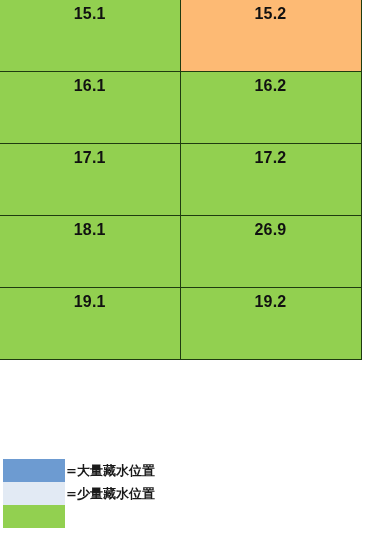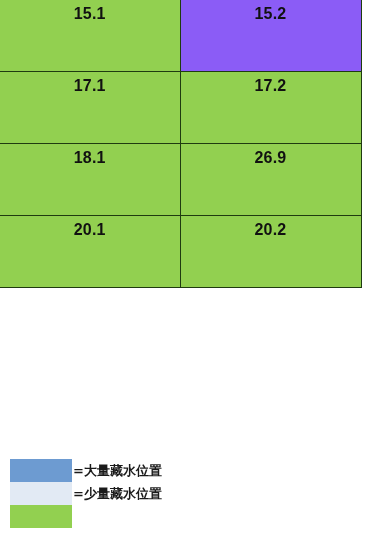--- a/index.html
+++ b/index.html
@@ -36,21 +36,21 @@
     font-size: 16px;
     font-weight: bold;
     color: #111111;
     letter-spacing: 0.2px;
   }
   
   #grid-table td.first-col { border-left: none; }
 
   #legend {
     position: absolute;
-    left: 10px;
+    left: 3px;
     top: 459px;
     width: 300px;
   }
   .legend-row {
     display: flex;
     align-items: center;
     height: 23px;
   }
   .legend-swatch {
     width: 62px;
@@ -71,33 +71,37 @@
 <body>
 
 <table id="grid-table">
   <colgroup>
     <col class="col-left">
     <col class="col-right">
   </colgroup>
   <tbody>
     <tr>
       <td class="first-col" style="background: rgb(146, 208, 80); border-top-color: rgb(31, 59, 16); border-right-color: rgb(31, 59, 16); border-bottom-color: rgb(31, 59, 16); border-left: none;">15.1</td>
-      <td style="background: #8b5cf6; border-color: rgb(31, 59, 16);">15.2</td>
+      <td style="background: #fdba74; border-color: rgb(31, 59, 16);">15.2</td>
+    </tr>
+    <tr>
+      <td class="first-col" style="background: rgb(146, 208, 80); border-top-color: rgb(31, 59, 16); border-right-color: rgb(31, 59, 16); border-bottom-color: rgb(31, 59, 16); border-left: none;">16.1</td>
+      <td style="background: rgb(146, 208, 80); border-color: rgb(31, 59, 16);">16.2</td>
     </tr>
     <tr>
       <td class="first-col" style="background: rgb(146, 208, 80); border-top-color: rgb(31, 59, 16); border-right-color: rgb(31, 59, 16); border-bottom-color: rgb(31, 59, 16); border-left: none;">17.1</td>
       <td style="background: rgb(146, 208, 80); border-color: rgb(31, 59, 16); margin-left: 16px;">17.2</td>
     </tr>
     <tr>
       <td class="first-col" style="background: rgb(146, 208, 80); border-top-color: rgb(31, 59, 16); border-right-color: rgb(31, 59, 16); border-bottom-color: rgb(31, 59, 16); border-left: none; margin-top: 20px;">18.1</td>
       <td style="background: rgb(146, 208, 80); border-color: rgb(31, 59, 16);">26.9</td>
     </tr>
     <tr>
-      <td class="first-col" style="background: rgb(146, 208, 80); border-top-color: rgb(31, 59, 16); border-right-color: rgb(31, 59, 16); border-bottom-color: rgb(31, 59, 16); border-left: none;">20.1</td>
-      <td style="background: rgb(146, 208, 80); border-color: rgb(31, 59, 16);">20.2</td>
+      <td class="first-col" style="background: rgb(146, 208, 80); border-top-color: rgb(31, 59, 16); border-right-color: rgb(31, 59, 16); border-bottom-color: rgb(31, 59, 16); border-left: none;">19.1</td>
+      <td style="background: rgb(146, 208, 80); border-color: rgb(31, 59, 16);">19.2</td>
     </tr>
   </tbody>
 </table>
 
 <div id="legend">
   <div class="legend-row">
     <span class="legend-swatch" style="background: rgb(109, 155, 209);"></span>
     <span class="legend-label">=大量藏水位置</span>
   </div>
   <div class="legend-row">

